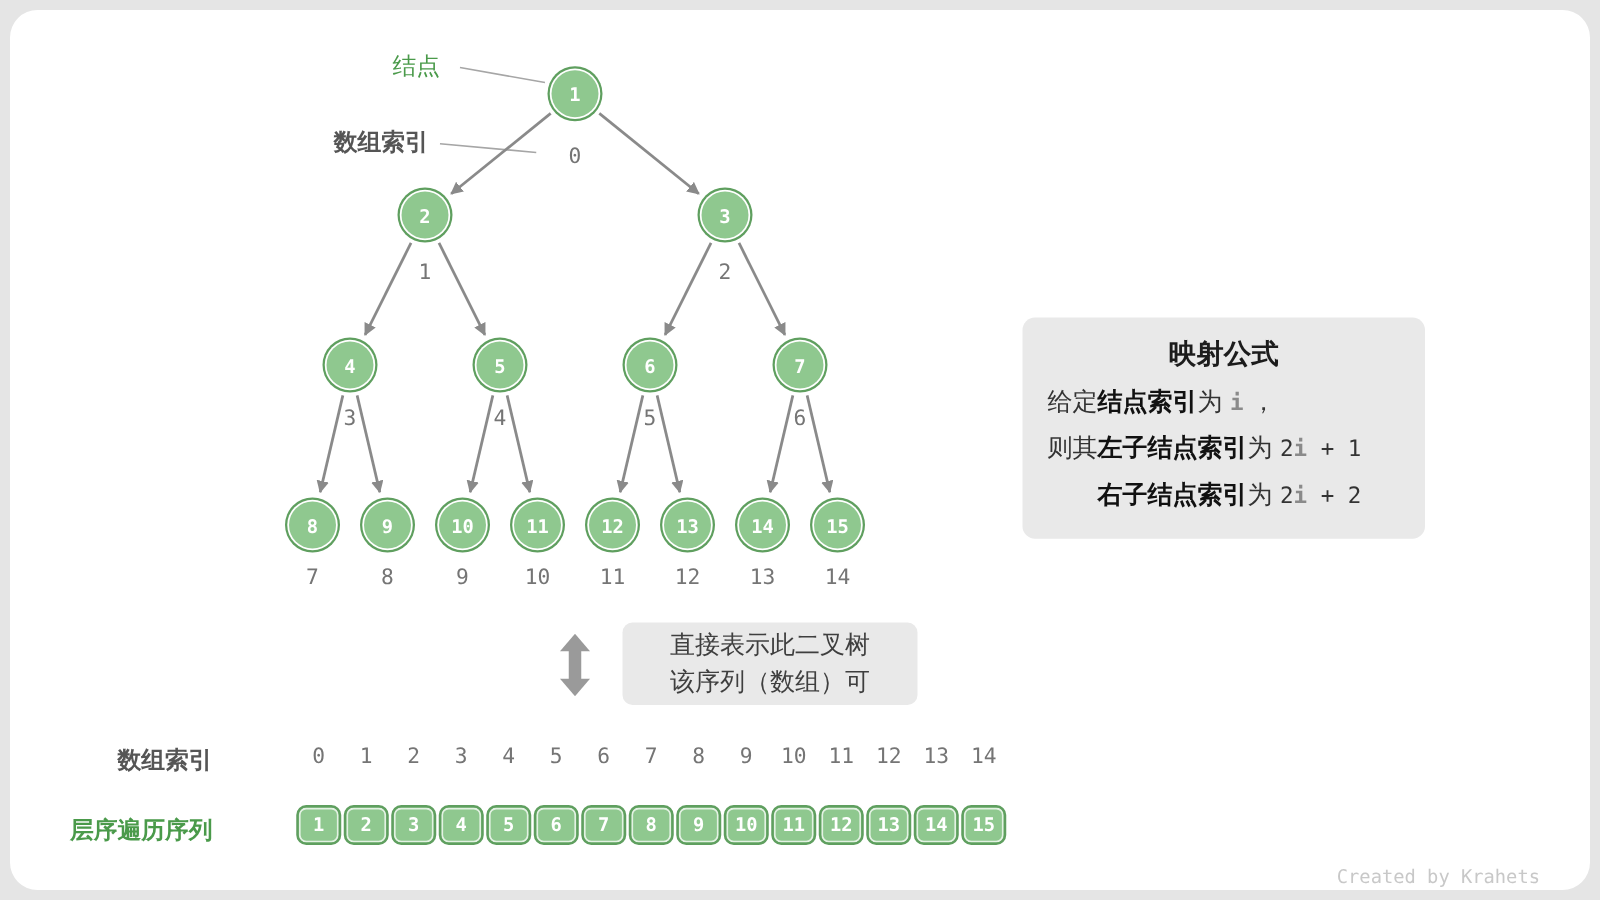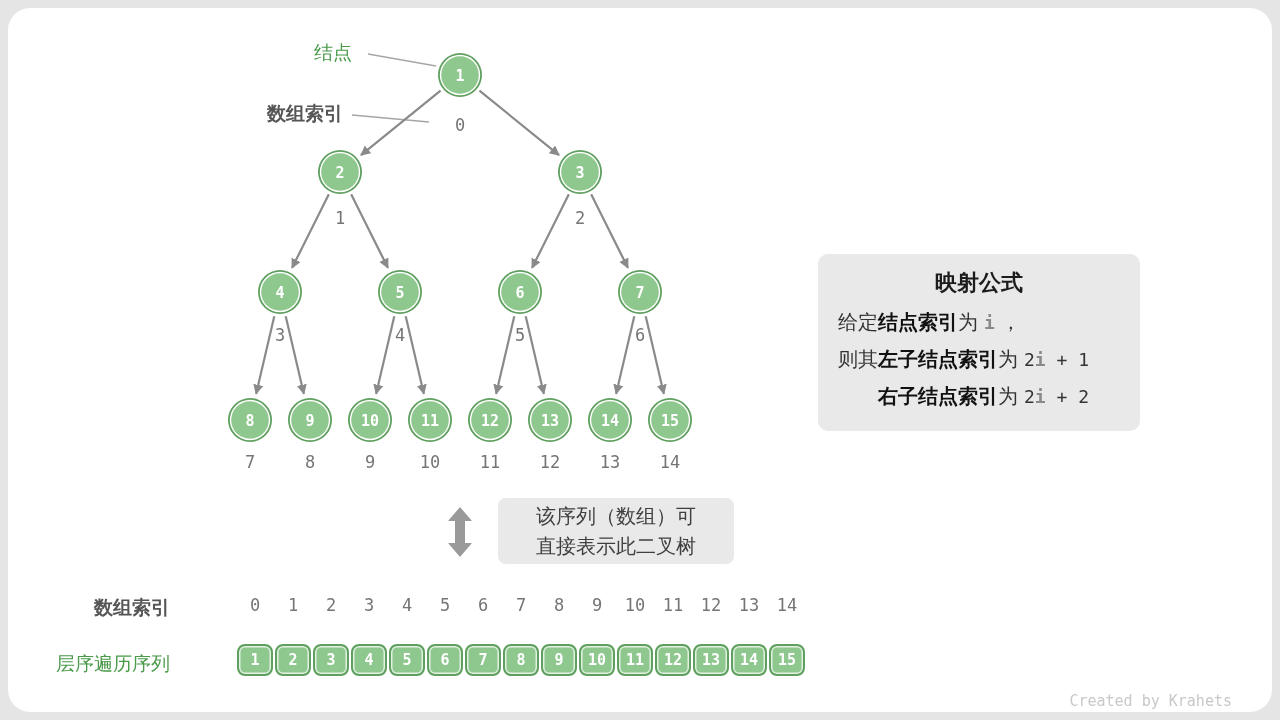--- a/index.html
+++ b/index.html
@@ -69,21 +69,21 @@
   }
   .index-row {
     left:237px; top:593px; display:flex; gap:2px;
   }
   .idx-cell {
     width:36px; height:24px; display:flex; align-items:center; justify-content:center;
     font:17px "DejaVu Sans Mono", monospace; color:var(--index-text,#757575);
   }
   .sequence-label {
     left:16px; top:651px; width:154px; text-align:right;
-    font-size:19px; font-weight:normal; color:var(--green-label,#4a9a4a);
+    font-size:19px; font-weight:bold; color:var(--green-label,#4a9a4a);
   }
   .array-row {
     left:237px; top:644px; display:flex; gap:2px;
   }
   .arr-cell {
     width:36px; height:32px; border-radius:8px;
     background:var(--cell-fill,#8fc88f);
     border:2px solid var(--cell-edge,#5f9f5f);
     box-shadow: inset 0 0 0 1.5px rgba(255,255,255,0.75);
     display:flex; align-items:center; justify-content:center;
@@ -241,22 +241,22 @@
     <div class="formula-line indent"><span class="fl-bold">右子结点索引</span><span>为</span><span class="code"><span>2</span><span class="code-i">i</span><span> + 2</span></span></div>
   </div>
 
   <svg class="abs double-arrow" width="24" height="50" viewBox="0 0 24 50">
     <polygon points="12,0 0,14 24,14" fill="#9a9a9a"></polygon>
     <rect x="7" y="13" width="10" height="24" fill="#9a9a9a"></rect>
     <polygon points="12,50 0,36 24,36" fill="#9a9a9a"></polygon>
   </svg>
 
   <div class="abs note-box">
+    <div class="note-line">直接表示此二叉树</div>
     <div class="note-line">该序列（数组）可</div>
-    <div class="note-line">直接表示此二叉树</div>
   </div>
 
   <div class="abs bottom-index-label">数组索引</div>
   <div class="abs index-row" id="index-row">
       <div class="idx-cell">0</div>
       <div class="idx-cell">1</div>
       <div class="idx-cell">2</div>
       <div class="idx-cell">3</div>
       <div class="idx-cell">4</div>
       <div class="idx-cell">5</div>

